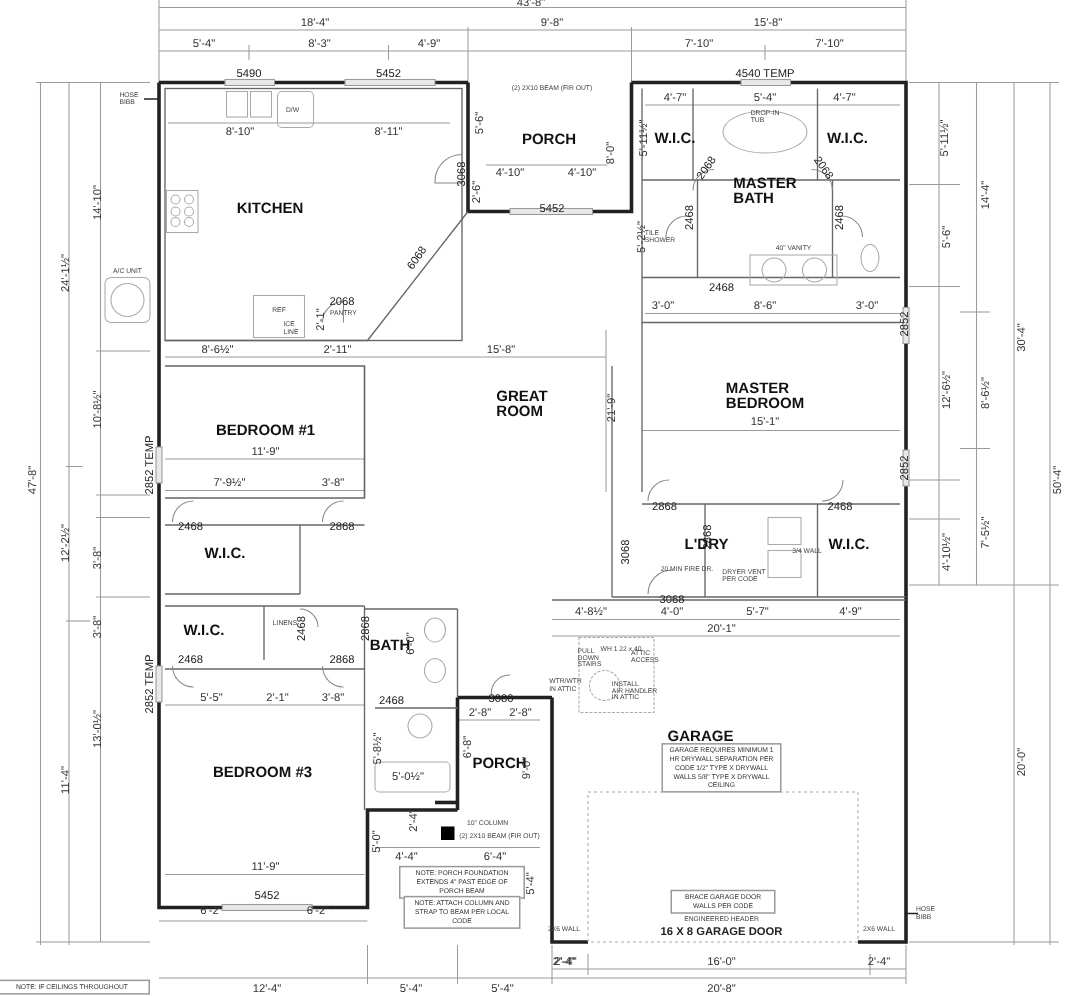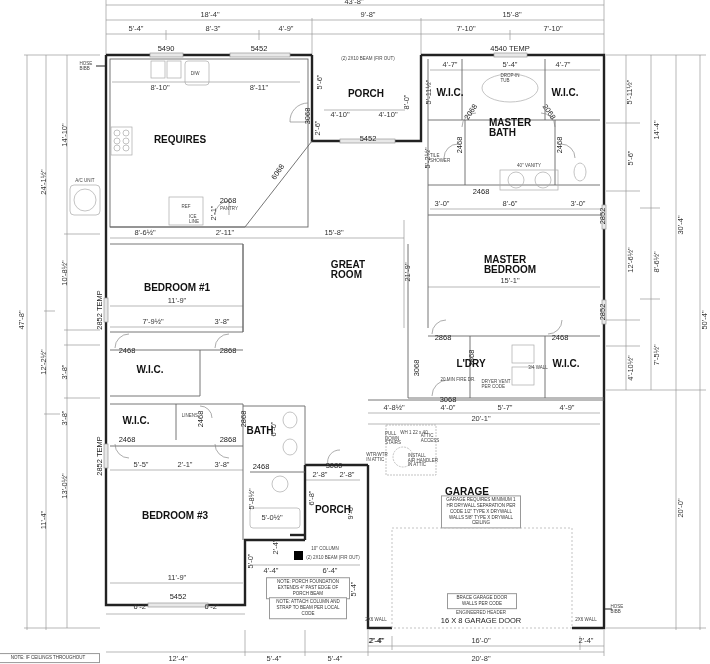--- a/index.html
+++ b/index.html
@@ -190,21 +190,21 @@
 
     <rect x="294" y="551" width="9" height="9" fill="#000"></rect>
 
     <g stroke="#222" stroke-width="1">
       <line x1="96" y1="66" x2="106" y2="66"></line>
       <line x1="604" y1="609" x2="612" y2="609"></line>
     </g>
   </svg>
 
   <div id="labels">
-      <div class="lbl room" style="left: 180px; top: 140px;">REQUIRES</div>
+      <div class="lbl room" style="left: 180px; top: 140px;">KITCHEN</div>
       <div class="lbl room" style="left: 366px; top: 94px;">PORCH</div>
       <div class="lbl room" style="left: 510px; top: 128px;">MASTER<br>BATH</div>
       <div class="lbl room" style="left: 450px; top: 93px;">W.I.C.</div>
       <div class="lbl room" style="left: 565px; top: 93px;">W.I.C.</div>
       <div class="lbl room" style="left: 348px; top: 270px;">GREAT<br>ROOM</div>
       <div class="lbl room" style="left: 177px; top: 288px;">BEDROOM #1</div>
       <div class="lbl room" style="left: 510px; top: 265px;">MASTER<br>BEDROOM</div>
       <div class="lbl room" style="left: 150px; top: 370px;">W.I.C.</div>
       <div class="lbl room" style="left: 471px; top: 364px;">L'DRY</div>
       <div class="lbl room" style="left: 566px; top: 364px;">W.I.C.</div>
@@ -319,21 +319,21 @@
       <div class="lbl door rot" style="left: 472px; top: 358px;">2868</div>
       <div class="lbl door rot" style="left: 417px; top: 368px;">3068</div>
       <div class="lbl door" style="left: 448px; top: 400px;">3068</div>
       <div class="lbl door" style="left: 127px; top: 440px;">2468</div>
       <div class="lbl door rot" style="left: 201px; top: 419px;">2468</div>
       <div class="lbl door" style="left: 228px; top: 440px;">2868</div>
       <div class="lbl door rot" style="left: 244px; top: 419px;">2868</div>
       <div class="lbl door" style="left: 261px; top: 467px;">2468</div>
       <div class="lbl door" style="left: 334px; top: 466px; text-align: right;">3080</div>
       <div class="lbl door" style="left: 178px; top: 597px;">5452</div>
-      <div class="lbl door" style="left: 481px; top: 621px;">16 X 8 GARAGE DOOR</div>
+      <div class="lbl door" style="left: 481px; top: 621px; font-weight: bold;">16 X 8 GARAGE DOOR</div>
       <div class="lbl tiny" style="left: 86px; top: 66px;">HOSE<br>BIBB</div>
       <div class="lbl tiny" style="left: 195px; top: 74px;">D/W</div>
       <div class="lbl tiny" style="left: 368px; top: 59px;">(2) 2X10 BEAM (FIR OUT)</div>
       <div class="lbl tiny" style="left: 510px; top: 78px;">DROP-IN<br>TUB</div>
       <div class="lbl tiny" style="left: 440px; top: 158px;">TILE<br>SHOWER</div>
       <div class="lbl tiny" style="left: 529px; top: 166px;">40" VANITY</div>
       <div class="lbl tiny" style="left: 186px; top: 207px;">REF</div>
       <div class="lbl tiny" style="left: 194px; top: 219px;">ICE<br>LINE</div>
       <div class="lbl tiny" style="left: 229px; top: 209px;">PANTRY</div>
       <div class="lbl tiny" style="left: 85px; top: 181px;">A/C UNIT</div>

